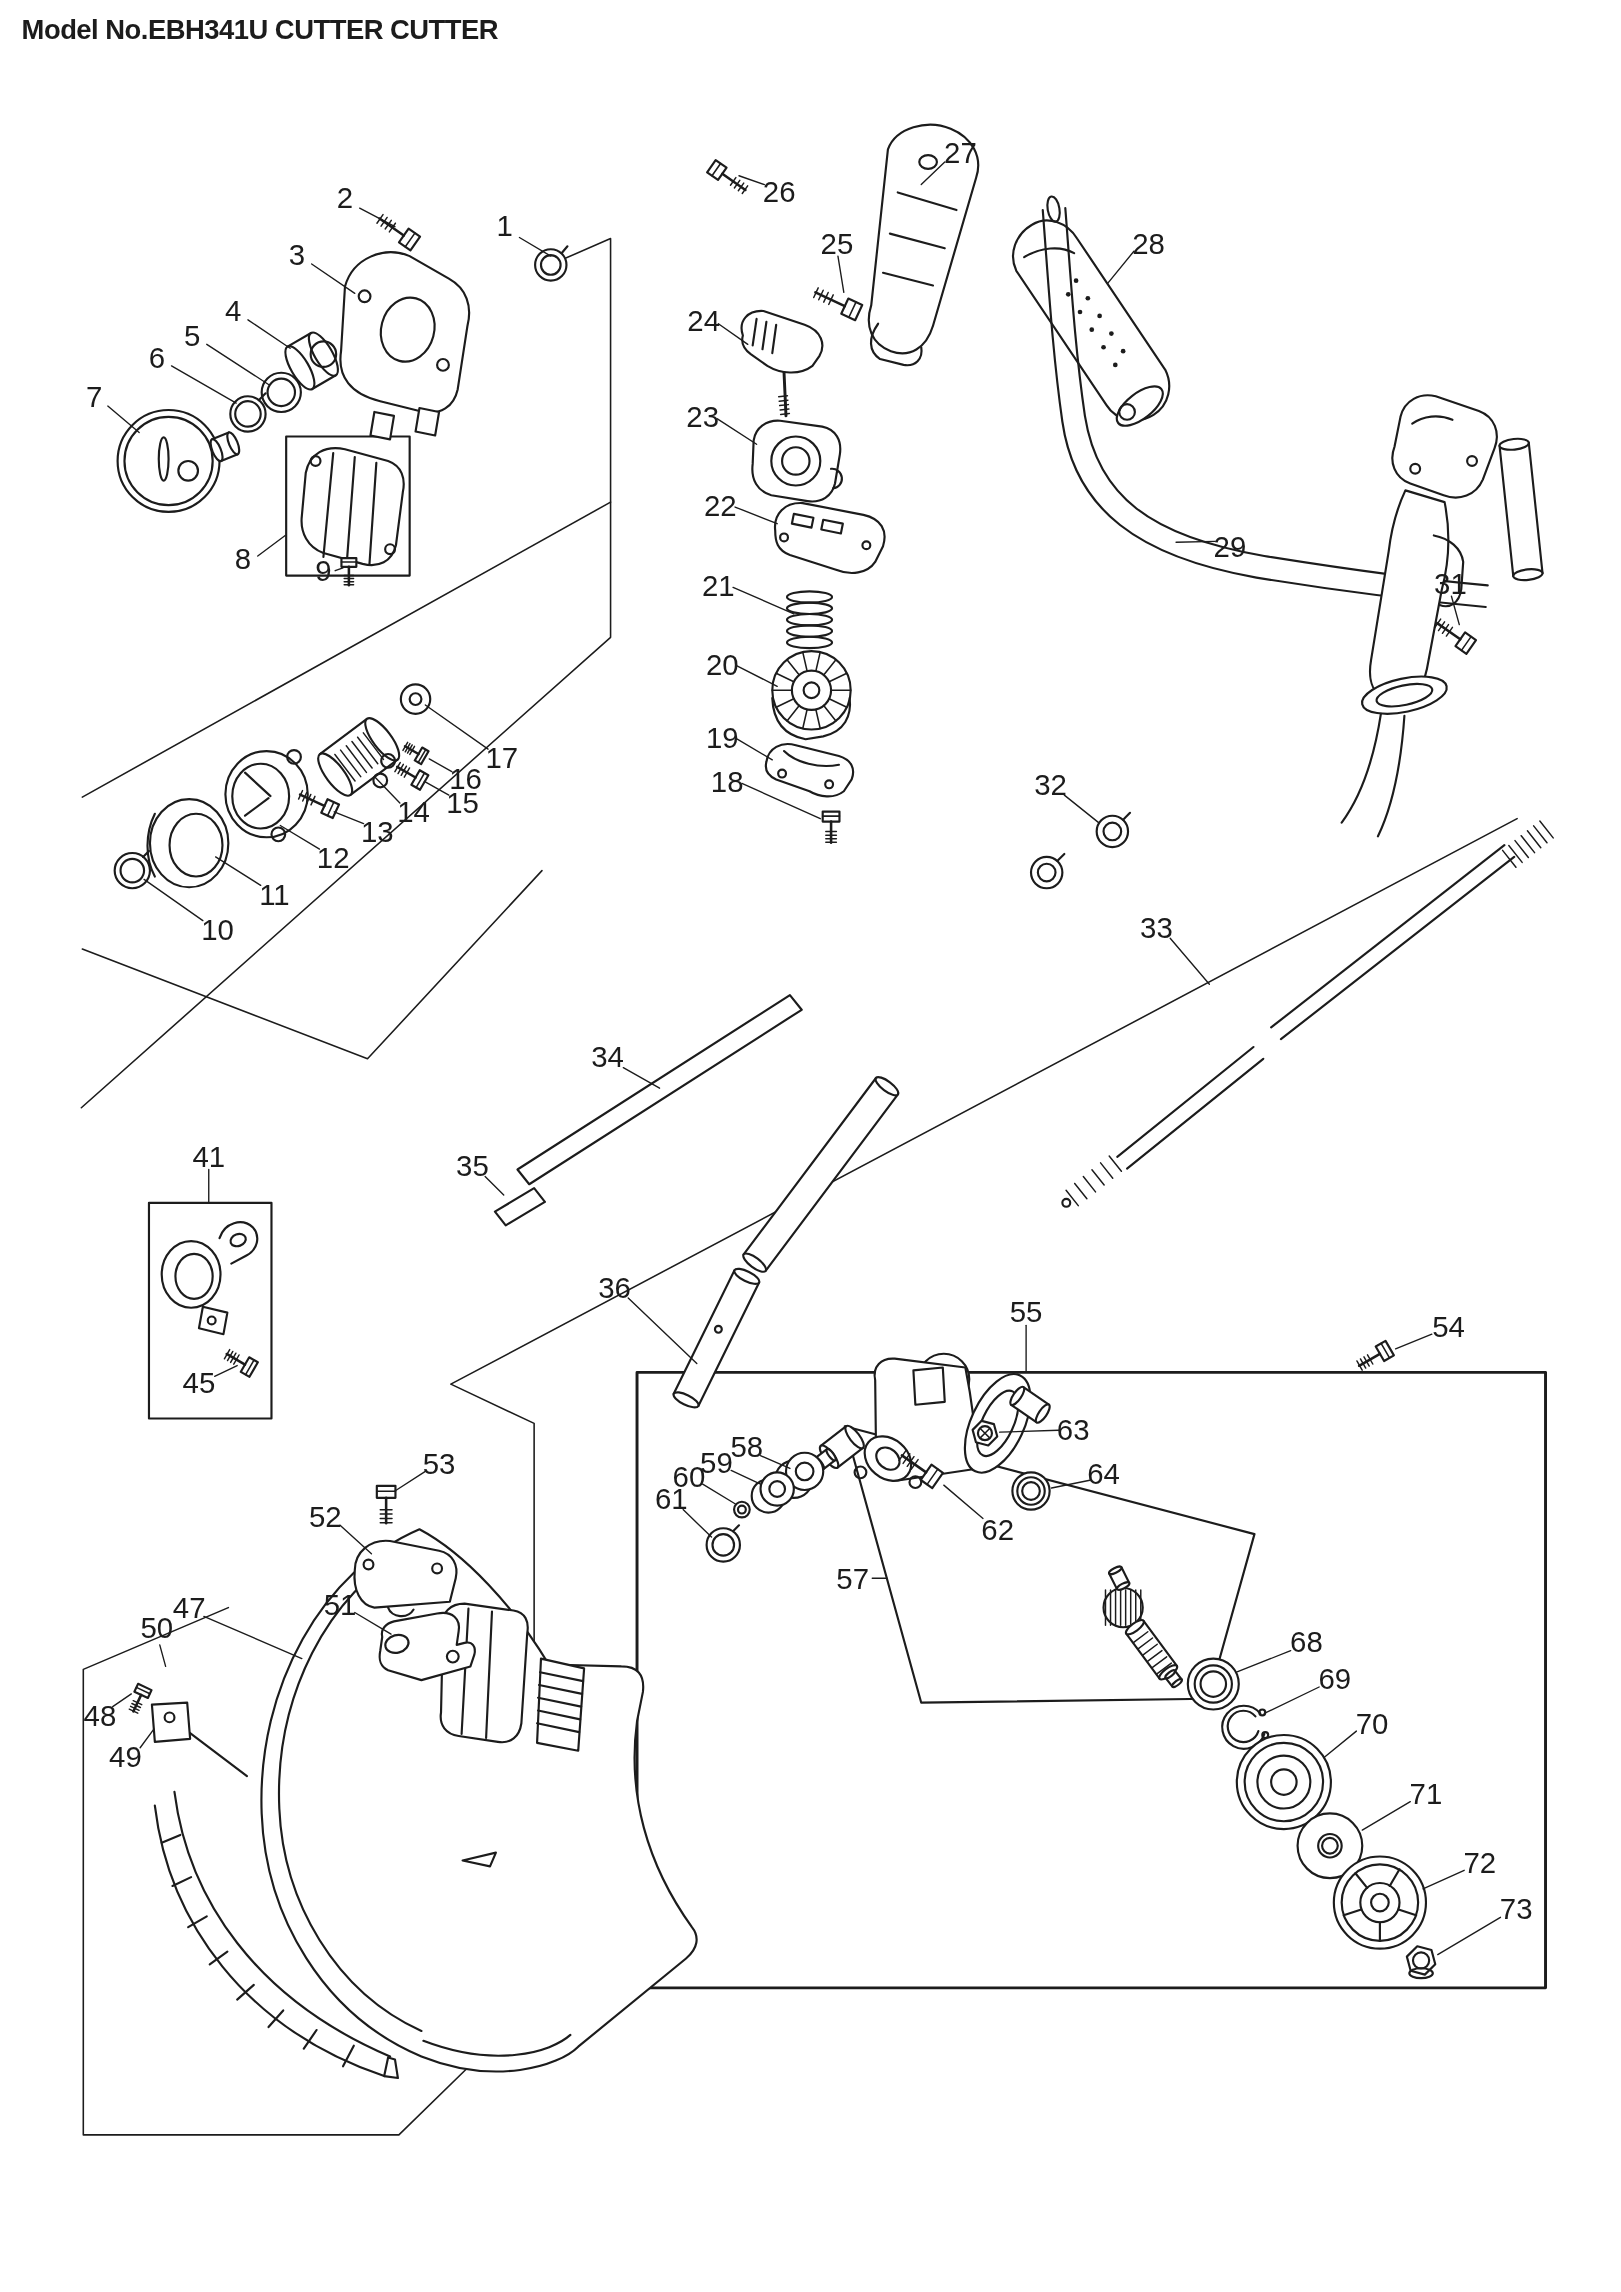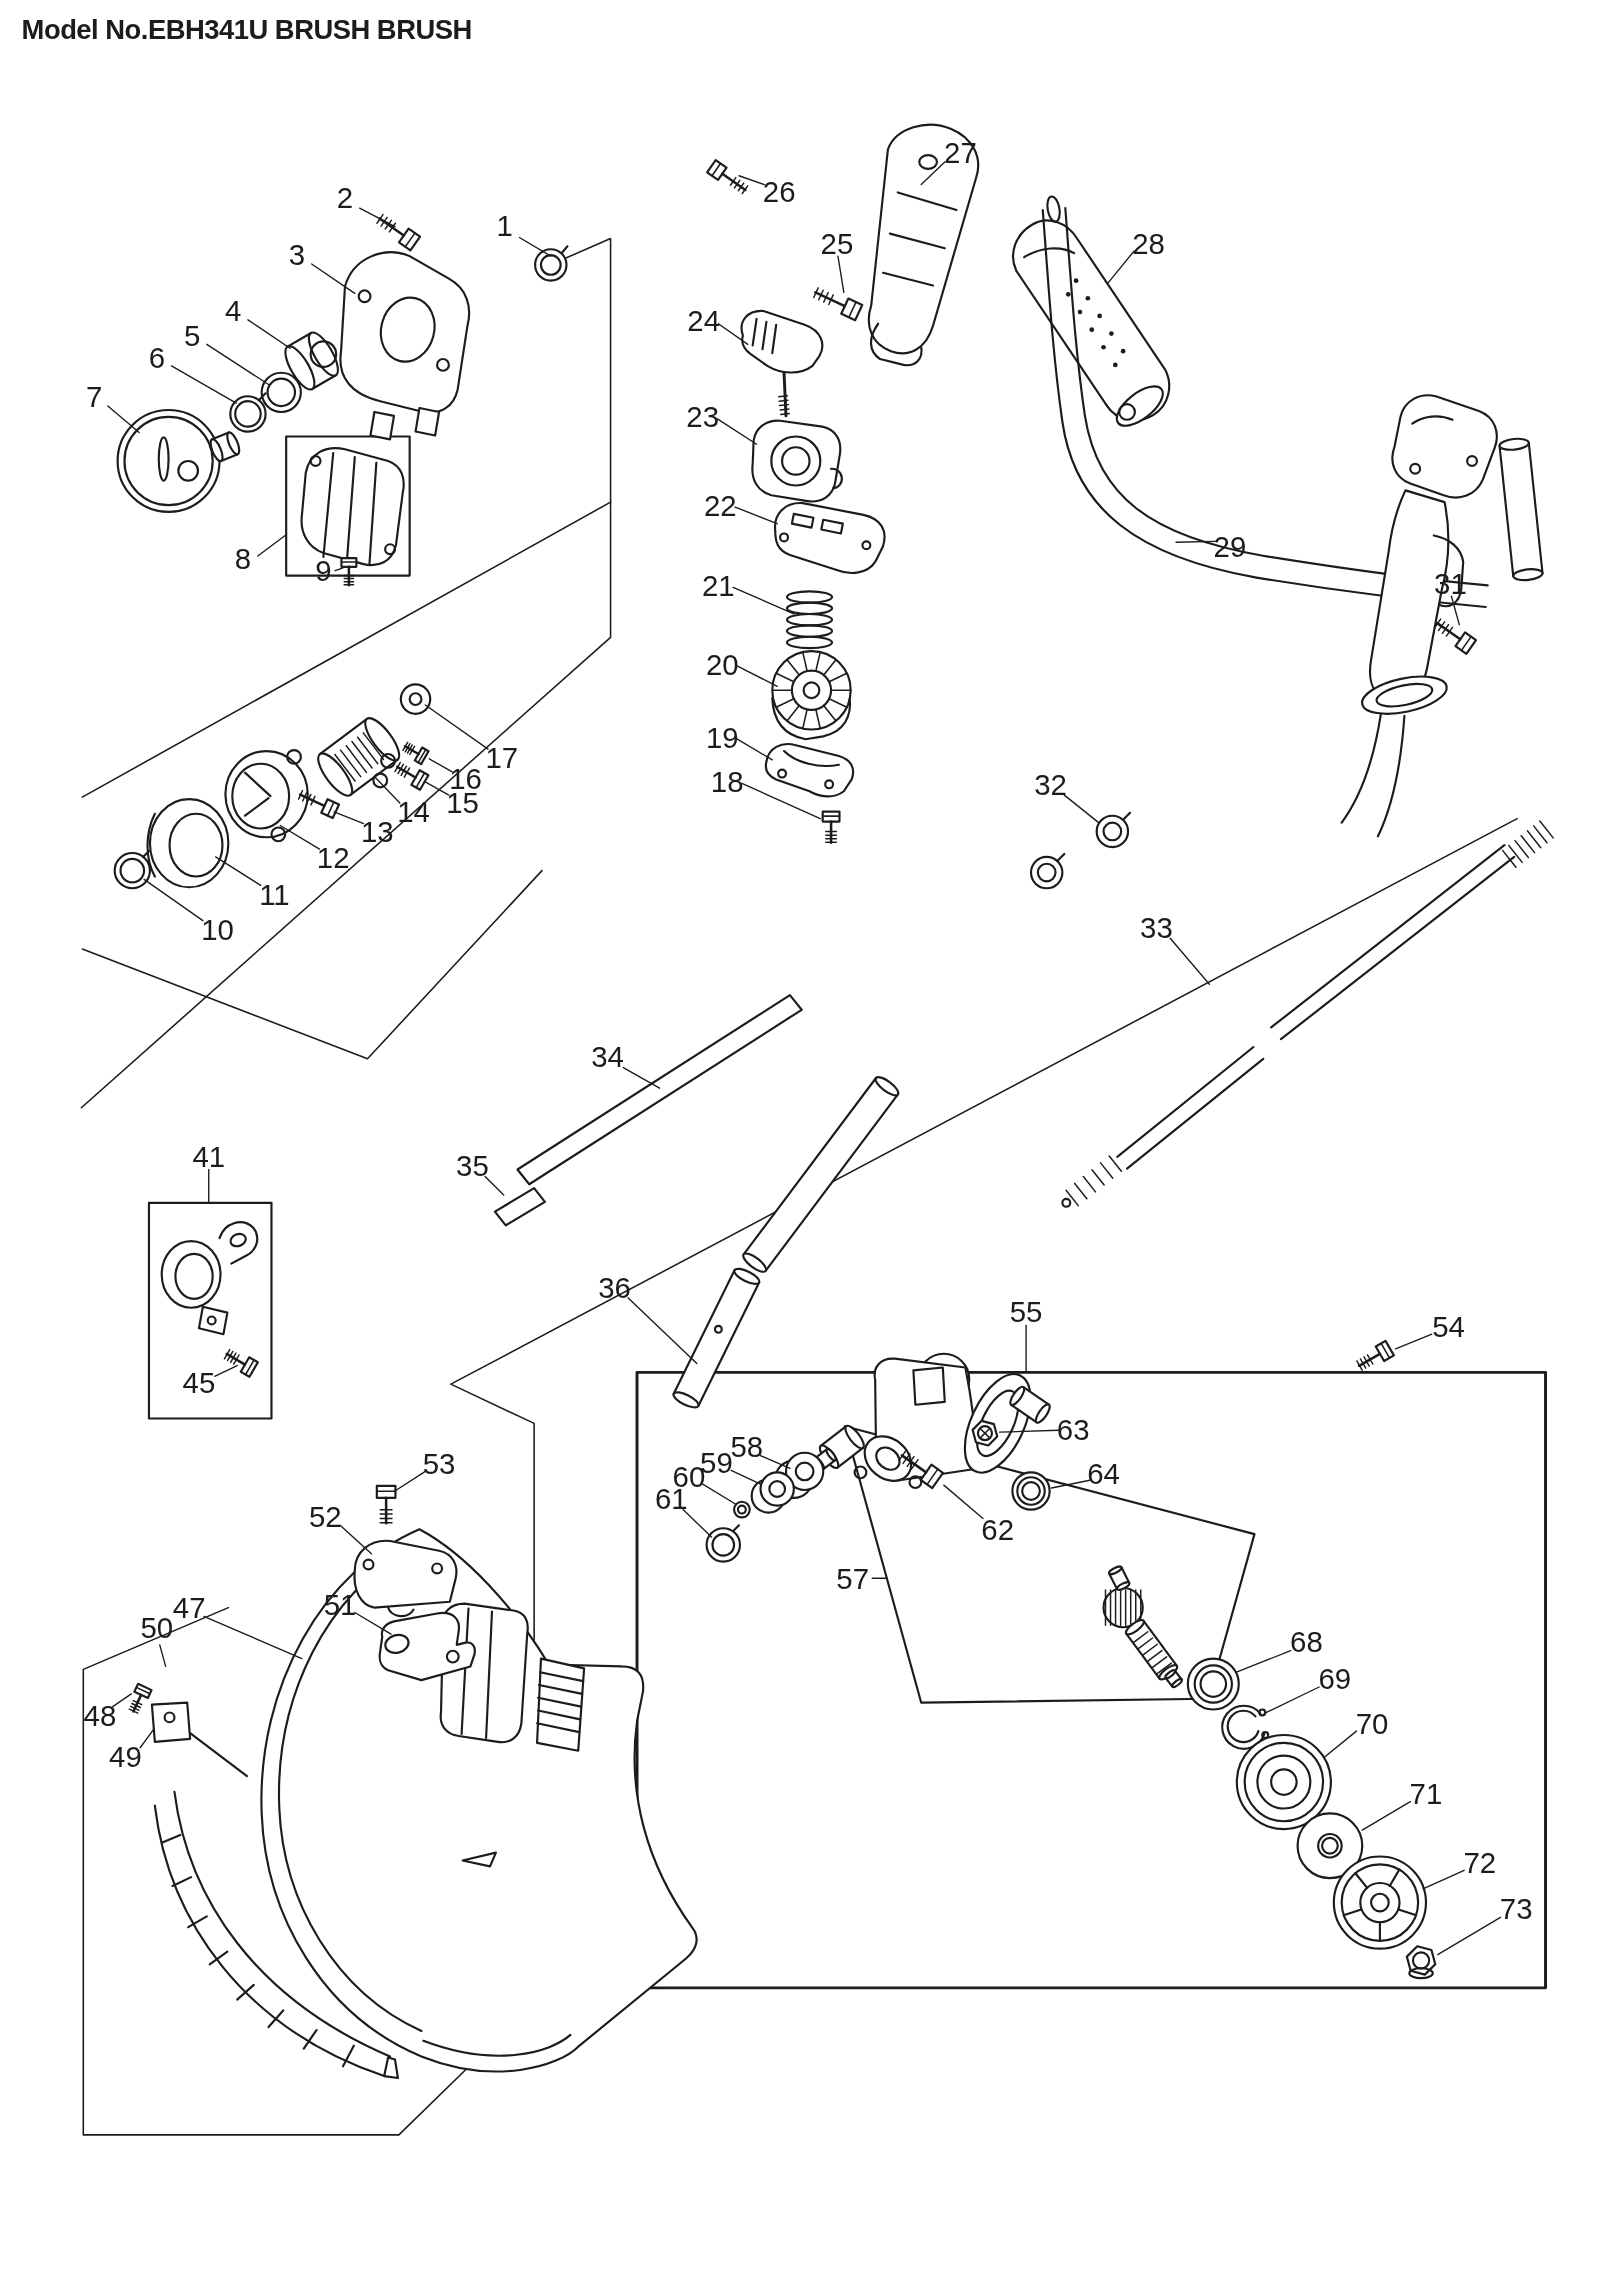--- a/index.html
+++ b/index.html
@@ -5,21 +5,21 @@
   html,body{margin:0;padding:0;background:#fff;}
   body{font-family:"Liberation Sans",sans-serif;}
   .stage{position:relative;width:1621px;height:2293px;background:#ffffff;overflow:hidden;}
   .title{position:absolute;left:21.6px;top:13.7px;font-size:27.4px;font-weight:bold;letter-spacing:-0.5px;color:#1c1c1c;white-space:nowrap;}
   svg text{font-family:"Liberation Sans",sans-serif;}
 </style>
 </head>
 <body>
 
 <div class="stage">
-  <div class="title">Model No.EBH341U BRUSH BRUSH</div>
+  <div class="title">Model No.EBH341U CUTTER CUTTER</div>
   <svg id="dg" xmlns="http://www.w3.org/2000/svg" width="1621" height="2293" viewBox="0 0 1654 2339">
       <polyline points="575,264 623,243 623,650 83,1130" stroke="#1c1c1c" stroke-width="1.6" fill="none" stroke-linecap="round" stroke-linejoin="round"></polyline>
       <polyline points="623,512 84,813" stroke="#1c1c1c" stroke-width="1.6" fill="none" stroke-linecap="round" stroke-linejoin="round"></polyline>
       <polyline points="84,968 375,1080 553,888" stroke="#1c1c1c" stroke-width="1.6" fill="none" stroke-linecap="round" stroke-linejoin="round"></polyline>
       <polyline points="1548,835 460,1412 545,1452 545,1990 490,2097 407,2178 85,2178 85,1703 233,1640" stroke="#1c1c1c" stroke-width="1.6" fill="none" stroke-linecap="round" stroke-linejoin="round"></polyline>
       <rect x="292" y="445" width="126" height="142" stroke="#1c1c1c" stroke-width="2.2" fill="none" stroke-linecap="round" stroke-linejoin="round"></rect>
       <rect x="152" y="1227" width="125" height="220" stroke="#1c1c1c" stroke-width="2.2" fill="none" stroke-linecap="round" stroke-linejoin="round"></rect>
       <rect x="650" y="1400" width="927" height="628" stroke="#1c1c1c" stroke-width="3" fill="none" stroke-linecap="round" stroke-linejoin="round"></rect>
       <polygon points="862,1455 1280,1565 1233,1733 940,1737" stroke="#1c1c1c" stroke-width="2.2" fill="none" stroke-linecap="round" stroke-linejoin="round"></polygon>
       <circle cx="562" cy="270" r="16" stroke="#1c1c1c" stroke-width="2.2" fill="#fff" stroke-linecap="round" stroke-linejoin="round"></circle>

